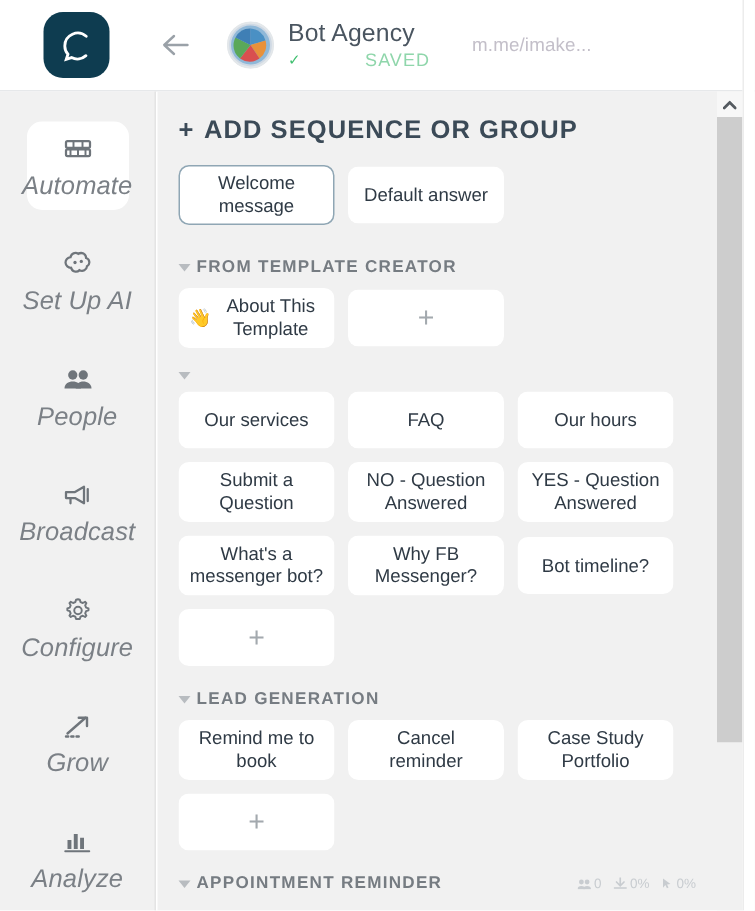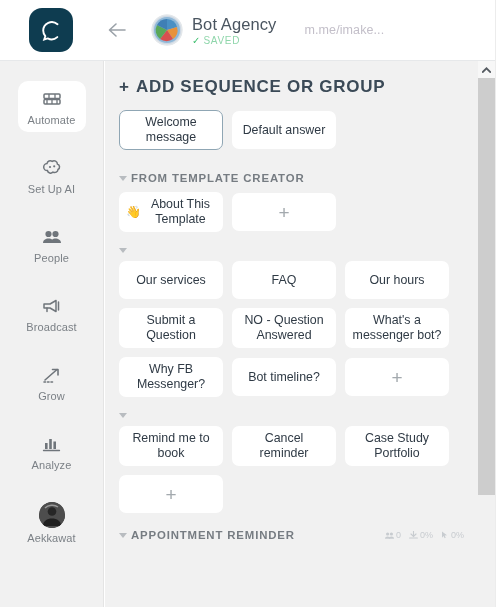--- a/index.html
+++ b/index.html
@@ -35,21 +35,21 @@
     margin-left: 22px; width: 32px; height: 32px; border-radius: 50%;
     overflow: hidden; flex: none;
     display: flex; align-items: center; justify-content: center;
   }
   .title-block { margin-left: 9px; display: flex; flex-direction: column; justify-content: center; }
   .page-title {
     font-size: 16.5px; color: #4a5560; letter-spacing: .1px; line-height: 19px;
   }
   .saved-row { display: flex; align-items: center; gap: 3px; margin-top: 1px; }
   .saved-check { color: #3fbf6f; font-size: 10px; line-height: 11px; }
-  .saved-text { font-size: 10px; color: #8fd6ab; letter-spacing: .7px; }
+  .saved-text { font-size: 12px; color: #8fd6ab; letter-spacing: .7px; margin-left: 40px; }
   .page-url {
     margin-left: 28px; font-size: 12.5px; color: #c3bfc9; letter-spacing: .1px;
   }
 
   
   .sidebar {
     position: absolute; top: 61px; left: 0;
     width: 104px; height: 546px;
     background: #f1f1f1;
     border-right: 1px solid #e4e4e4;
@@ -58,21 +58,21 @@
   }
   .nav-item {
     width: 68px; margin: 0 auto 18px auto;
     padding: 7px 0 6px 0;
     border-radius: 10px;
     display: flex; flex-direction: column; align-items: center; gap: 4px;
     cursor: pointer;
   }
   .nav-item.active { background: #ffffff; }
   .nav-icon { color: #6f757b; display: flex; align-items: center; justify-content: center; height: 22px; }
-  .nav-label { font-size: 11px; color: #7b8086; letter-spacing: .1px; white-space: nowrap; }
+  .nav-label { font-size: 17px; color: #7b8086; letter-spacing: .1px; white-space: nowrap; font-style: italic; }
   .nav-item.account { margin-top: 8px; }
   .account-avatar {
     width: 26px; height: 26px; border-radius: 50%;
     background: #3a3a3a; overflow: hidden;
     display: flex; align-items: center; justify-content: center;
   }
 
   
   .main {
     position: absolute; top: 61px; left: 105px;
@@ -233,20 +233,29 @@
       <span class="nav-icon">
         <svg width="22" height="16" viewBox="0 0 22 16">
           <path d="M3 6h6l6-3.5v11L9 10H3z" fill="none" stroke="#6f757b" stroke-width="1.5" stroke-linejoin="round"></path>
           <path d="M17.5 4v8" stroke="#6f757b" stroke-width="1.5" stroke-linecap="round"></path>
           <path d="M6 10v3.5" stroke="#6f757b" stroke-width="1.5" stroke-linecap="round"></path>
         </svg>
       </span>
       <span class="nav-label">Broadcast</span>
     </div>
 
+    <div class="nav-item">
+      <span class="nav-icon">
+        <svg width="20" height="20" viewBox="0 0 20 20">
+          <path d="M10 2.5l1.2.3.5 1.6 1.5.6 1.5-.8.9.9-.8 1.5.6 1.5 1.6.5v1.3l-1.6.5-.6 1.5.8 1.5-.9.9-1.5-.8-1.5.6-.5 1.6H8.7l-.5-1.6-1.5-.6-1.5.8-.9-.9.8-1.5-.6-1.5-1.6-.5V8.6l1.6-.5.6-1.5-.8-1.5.9-.9 1.5.8 1.5-.6.5-1.6z" fill="none" stroke="#6f757b" stroke-width="1.3" stroke-linejoin="round"></path>
+          <circle cx="10" cy="10" r="2.5" fill="none" stroke="#6f757b" stroke-width="1.3"></circle>
+        </svg>
+      </span>
+      <span class="nav-label">Configure</span>
+    </div>
 
     <div class="nav-item">
       <span class="nav-icon">
         <svg width="22" height="18" viewBox="0 0 22 18">
           <path d="M4 14L16 3.5" fill="none" stroke="#6f757b" stroke-width="1.6" stroke-linecap="round"></path>
           <path d="M11.5 3.5H17V9" fill="none" stroke="#6f757b" stroke-width="1.6" stroke-linecap="round" stroke-linejoin="round"></path>
           <path d="M3 16h1.5M6.5 16H8M10 16h1.5" stroke="#6f757b" stroke-width="1.6" stroke-linecap="round"></path>
         </svg>
       </span>
       <span class="nav-label">Grow</span>
@@ -323,37 +332,41 @@
         <div class="card">
             <span>Our hours</span>
           </div>
         <div class="card">
             <span>Submit a Question</span>
           </div>
         <div class="card">
             <span>NO - Question Answered</span>
           </div>
         <div class="card">
+            <span>YES - Question Answered</span>
+          </div>
+        <div class="card">
             <span>What's a messenger bot?</span>
           </div>
         <div class="card">
             <span>Why FB Messenger?</span>
           </div>
         <div class="card">
             <span>Bot timeline?</span>
           </div>
         <div class="card add-card">
             <span>+</span>
           </div>
       </div>
     </div>
 
     <div class="section">
       <div class="section-header">
         <span class="caret"></span>
+        <span class="section-title">LEAD GENERATION</span>
       </div>
       <div class="card-grid">
         <div class="card">
             <span>Remind me to book</span>
           </div>
         <div class="card">
             <span>Cancel reminder</span>
           </div>
         <div class="card">
             <span>Case Study Portfolio</span>

